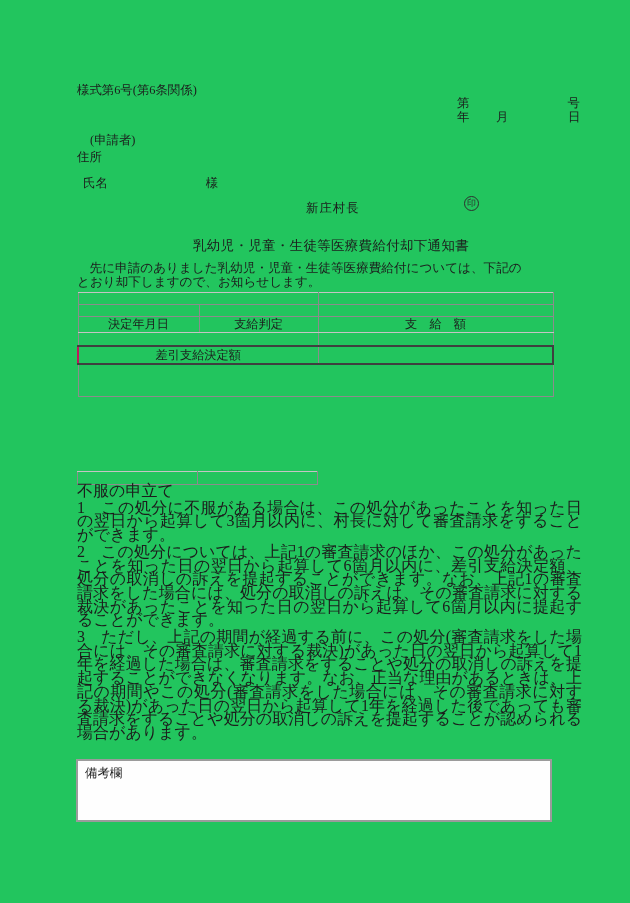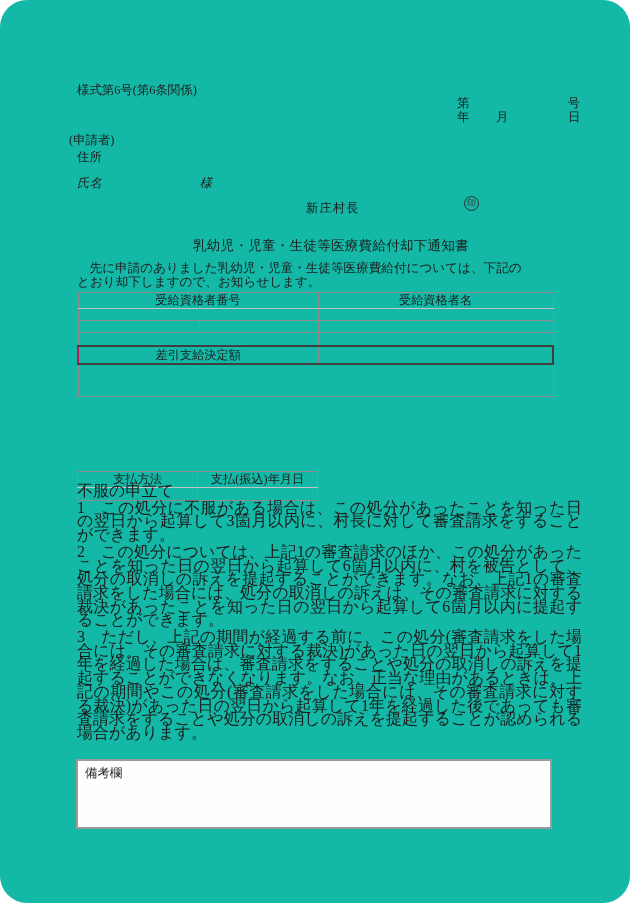--- a/index.html
+++ b/index.html
@@ -1,33 +1,32 @@
 <!DOCTYPE html>
 <html><head>
 <meta charset="utf-8">
 <style>
   html,body{margin:0;padding:0;background:#ffffff;}
   .page{
-    position:relative;width:630px;height:903px;background:#14b8a6;
+    position:relative;width:630px;height:903px;background:#22c55e;
     font-family:"Liberation Serif","DejaVu Serif",serif;color:#1c1c1c;
     overflow:hidden;
-    border-radius:27px;
   }
   .abs{position:absolute;}
   .t12{font-size:12.4px;line-height:1.1;}
   
   .form-number{left:77px;top:84px;}
   .docno-line{left:457px;top:97px;width:123px;display:flex;justify-content:space-between;}
   .date-line{left:457px;top:111px;width:123px;}
   .date-line .y{position:absolute;left:0;}
   .date-line .m{position:absolute;left:39px;}
   .date-line .d{position:absolute;left:111px;}
-  .applicant{left:69px;top:134px;}
+  .applicant{left:90px;top:134px;}
   .address{left:77px;top:151px;}
-  .name-row{left:77px;top:177px;font-style:italic;}
+  .name-row{left:83px;top:177px;}
   .name-row .honor{margin-left:98px;}
   .mayor{left:306px;top:202px;letter-spacing:1px;text-align:center;}
   .seal{
     left:464px;top:196px;width:15px;height:15px;border:1px solid #2e2e2e;
     border-radius:50%;display:flex;align-items:center;justify-content:center;
     font-size:9px;line-height:1;color:#2e2e2e;box-sizing:border-box;
   }
   
   .doc-title{left:77px;top:237px;width:508px;text-align:center;font-size:13.5px;letter-spacing:.3px;}
   .intro{left:77px;top:261px;width:508px;font-size:12.6px;line-height:14px;}
@@ -53,21 +52,21 @@
   tr.thick td{border-top:2px solid #3f3f3f;border-bottom:2px solid #3f3f3f;}
   tr.thick td.tl{border-left:2px solid #be185d;margin-left:32px;}
   tr.thick td.tr{border-right:2px solid #3f3f3f;}
   
   .appeal{left:77px;top:484px;width:505px;font-size:16px;line-height:13.7px;}
   .appeal-heading{margin:0 0 1px 0;}
   .appeal p{margin:3px 0 0 0;text-align:justify;}
   .appeal .num{display:inline-block;width:24px;}
   
   .remarks-box{
-    left:76px;top:759px;width:476px;height:70px;border:2px solid #9b9b9b;
+    left:76px;top:759px;width:476px;height:63px;border:2px solid #9b9b9b;
     box-sizing:border-box;background:#fefefe;
   }
   .remarks-label{position:absolute;left:7px;top:4px;font-size:12.4px;}
 </style>
 </head>
 <body>
 
 <div class="page">
 
   <div class="abs t12 form-number">様式第6号(第6条関係)</div>
@@ -99,32 +98,33 @@
     <div>とおり却下しますので、お知らせします。</div>
   </div>
 
   <table class="main-tbl">
     <colgroup>
         <col style="width:121px">
         <col style="width:119px">
         <col style="width:235px">
       </colgroup>
     <tbody>
-        <tr class="h16 sep">
-      <td colspan="2">受給資格者番号</td>
-      <td>受給資格者名</td>
-    </tr>
     <tr class="h12 post">
       <td colspan="2"></td>
       <td></td>
     </tr>
     <tr class="h12 post">
       <td></td>
       <td></td>
       <td></td>
+    </tr>
+    <tr class="h16 sep">
+      <td>決定年月日</td>
+      <td>支給判定</td>
+      <td>支　給　額</td>
     </tr>
     <tr class="h13">
       <td colspan="2"></td>
       <td></td>
     </tr>
     <tr class="h18 thick">
       <td colspan="2" class="tl">差引支給決定額</td>
       <td class="tr"></td>
     </tr>
     <tr class="h32">
@@ -132,35 +132,31 @@
     </tr>
   </tbody>
     </table>
 
   <table class="mini-tbl">
     <colgroup>
         <col style="width:120px">
         <col style="width:120px">
       </colgroup>
     <tbody>
-        <tr class="h16 sep">
-      <td>支払方法</td>
-      <td>支払(振込)年月日</td>
-    </tr>
     <tr class="h13 post">
       <td></td>
       <td></td>
     </tr>
   </tbody>
     </table>
 
   <div class="abs appeal">
     <div class="appeal-heading">不服の申立て</div>
     <p><span class="num">1</span><span>この処分に不服がある場合は、この処分があったことを知った日の翌日から起算して3箇月以内に、村長に対して審査請求をすることができます。</span></p>
-    <p><span class="num">2</span><span>この処分については、上記1の審査請求のほか、この処分があったことを知った日の翌日から起算して6箇月以内に、村を被告として、処分の取消しの訴えを提起することができます。なお、上記1の審査請求をした場合には、処分の取消しの訴えは、その審査請求に対する裁決があったことを知った日の翌日から起算して6箇月以内に提起することができます。</span></p>
+    <p><span class="num">2</span><span>この処分については、上記1の審査請求のほか、この処分があったことを知った日の翌日から起算して6箇月以内に、差引支給決定額、処分の取消しの訴えを提起することができます。なお、上記1の審査請求をした場合には、処分の取消しの訴えは、その審査請求に対する裁決があったことを知った日の翌日から起算して6箇月以内に提起することができます。</span></p>
     <p><span class="num">3</span><span>ただし、上記の期間が経過する前に、この処分(審査請求をした場合には、その審査請求に対する裁決)があった日の翌日から起算して1年を経過した場合は、審査請求をすることや処分の取消しの訴えを提起することができなくなります。なお、正当な理由があるときは、上記の期間やこの処分(審査請求をした場合には、その審査請求に対する裁決)があった日の翌日から起算して1年を経過した後であっても審査請求をすることや処分の取消しの訴えを提起することが認められる場合があります。</span></p>
   </div>
 
   <div class="abs remarks-box">
     <span class="remarks-label">備考欄</span>
   </div>
 
 </div>
 
 </body></html>

